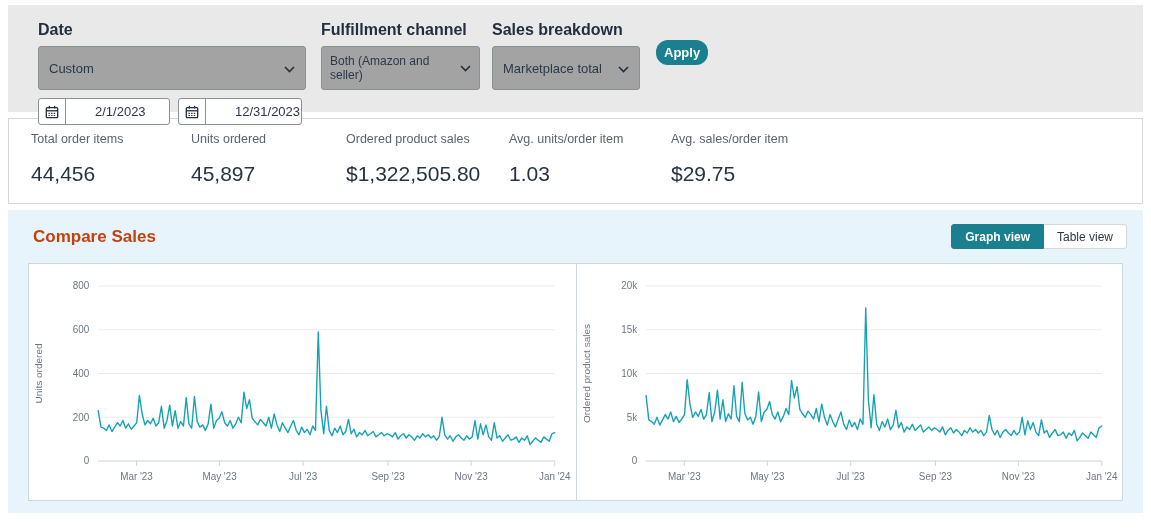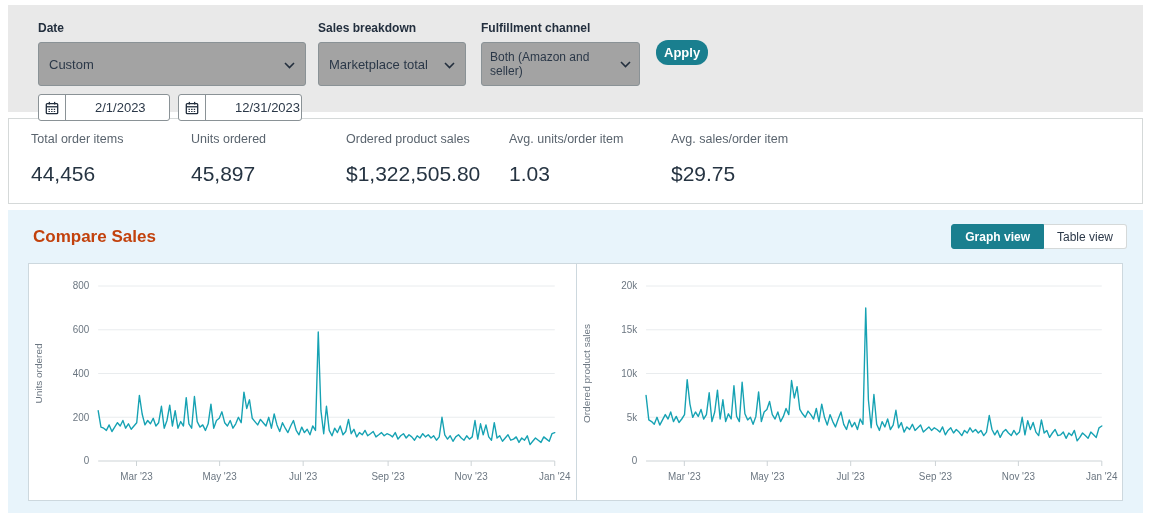--- a/index.html
+++ b/index.html
@@ -3,21 +3,21 @@
 <meta charset="utf-8">
 <style>
   * { box-sizing: border-box; margin: 0; padding: 0; }
   html,body { width:1151px; height:531px; overflow:hidden; background:#fff;
     font-family:"Liberation Sans","DejaVu Sans",sans-serif; color:#2b3848; }
 
   
   .topbar { margin:5px 8px 0 8px; height:107px; background:#e9e9e9;
     padding:16px 0 0 30px; display:flex; align-items:flex-start; }
   .fcol { display:flex; flex-direction:column; }
-  .flabel { font-size:12px; font-weight:bold; color:#232f3e; margin-bottom:7px; }
+  .flabel { font-size:16px; font-weight:bold; color:#232f3e; margin-bottom:7px; }
   .select { height:44px; background:#a3a3a3; border:1px solid #8a9296; border-radius:3px;
     display:flex; align-items:center; justify-content:space-between;
     padding:0 10px; font-size:13px; cursor:pointer; }
   .dates { display:flex; margin-top:8px; }
   .dateinput { height:27px; background:#fff; border:1px solid #8a9296; border-radius:3px;
     display:flex; align-items:stretch;gap:20px; }
   .calbox { width:27px; display:flex; align-items:center; justify-content:center;
     border-right:1px solid #8a9296; }
   .dateval { display:flex; align-items:center; padding-left:9px; font-size:13px; }
   .apply { height:25px; margin:19px 0 0 16px; padding:0 8px; background:#1a7f8f;
@@ -92,36 +92,36 @@
               <line x1="11" y1="1" x2="11" y2="4" stroke="#232f3e" stroke-width="1.5"></line>
               <line x1="4" y1="9.5" x2="12" y2="9.5" stroke="#232f3e" stroke-width="1.3" stroke-dasharray="1.6 1.4"></line>
               <line x1="4" y1="12" x2="12" y2="12" stroke="#232f3e" stroke-width="1.3" stroke-dasharray="1.6 1.4"></line>
             </svg>
         </span>
         <span class="dateval">12/31/2023</span>
       </div>
     </div>
   </div>
 
-  <div class="fcol" style="width:148px;margin-left:12px">
-    <div class="flabel">Sales breakdown</div>
-    <div class="select">
-      <span>Marketplace total</span>
+  <div class="fcol" style="width:159px;margin-left:15px">
+    <div class="flabel">Fulfillment channel</div>
+    <div class="select" style="font-size:12px;padding:0 8px">
+      <span>Both (Amazon and seller)</span>
       <span>
         <svg width="11" height="7" viewBox="0 0 11 7">
             <polyline points="1,1 5.5,5.5 10,1" fill="none" stroke="#232f3e" stroke-width="1.6"></polyline>
           </svg>
       </span>
     </div>
   </div>
 
-  <div class="fcol" style="width:159px;margin-left:15px">
-    <div class="flabel">Fulfillment channel</div>
-    <div class="select" style="font-size:12px;padding:0 8px">
-      <span>Both (Amazon and seller)</span>
+  <div class="fcol" style="width:148px;margin-left:12px">
+    <div class="flabel">Sales breakdown</div>
+    <div class="select">
+      <span>Marketplace total</span>
       <span>
         <svg width="11" height="7" viewBox="0 0 11 7">
             <polyline points="1,1 5.5,5.5 10,1" fill="none" stroke="#232f3e" stroke-width="1.6"></polyline>
           </svg>
       </span>
     </div>
   </div>
 
   <button class="apply">Apply</button>
 </div>

